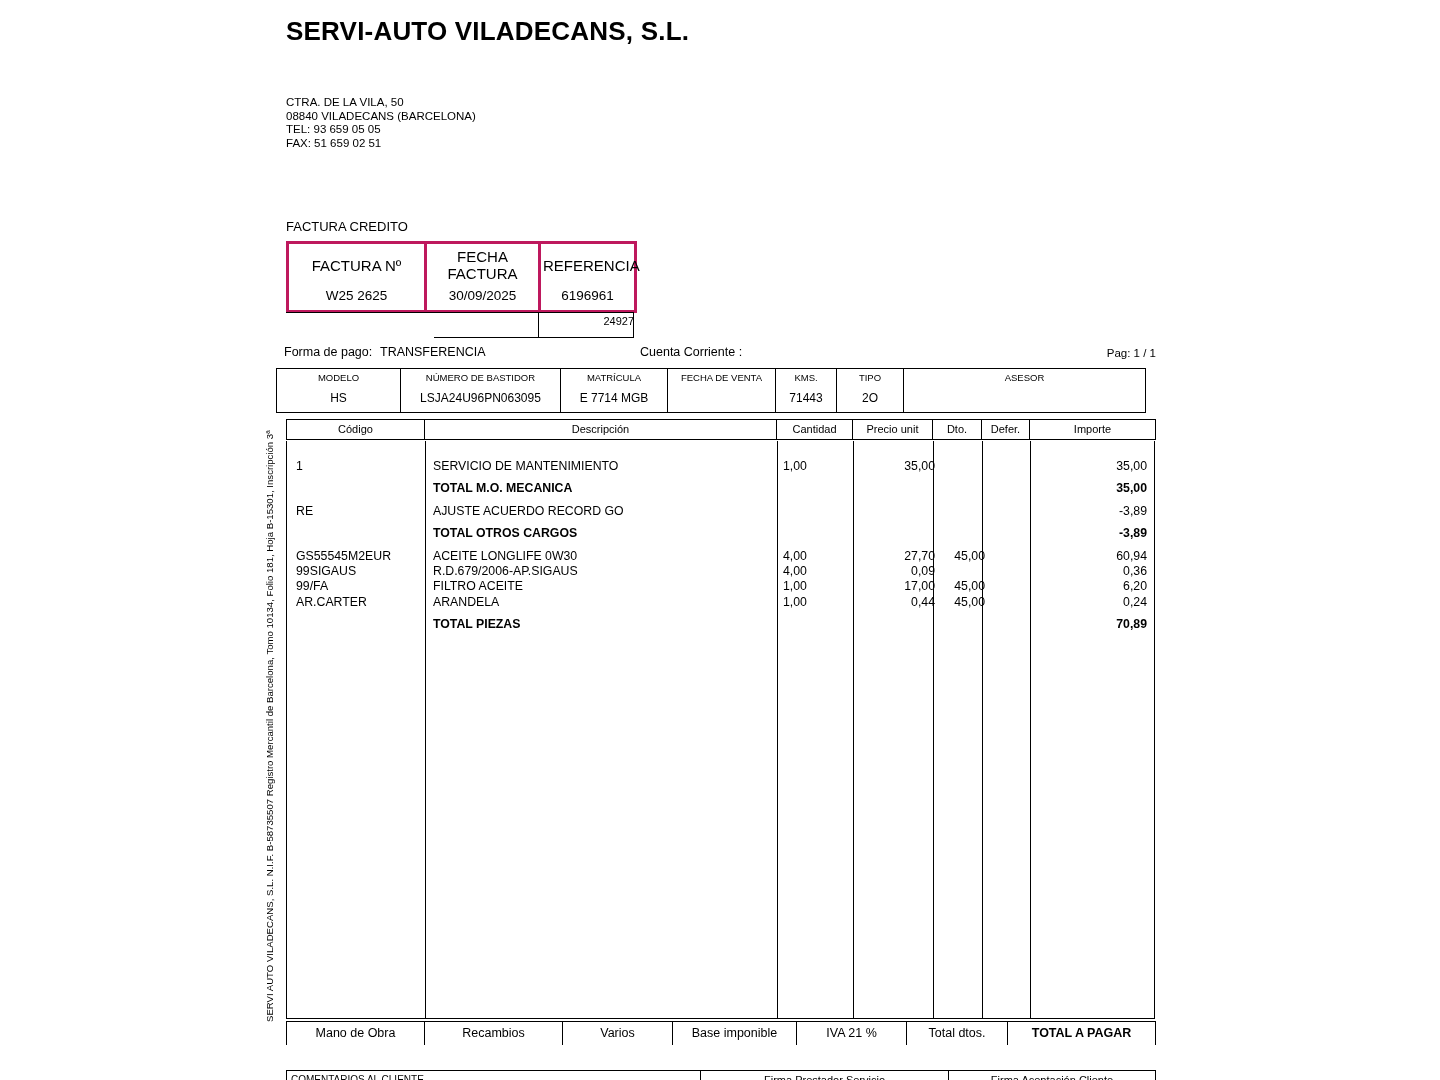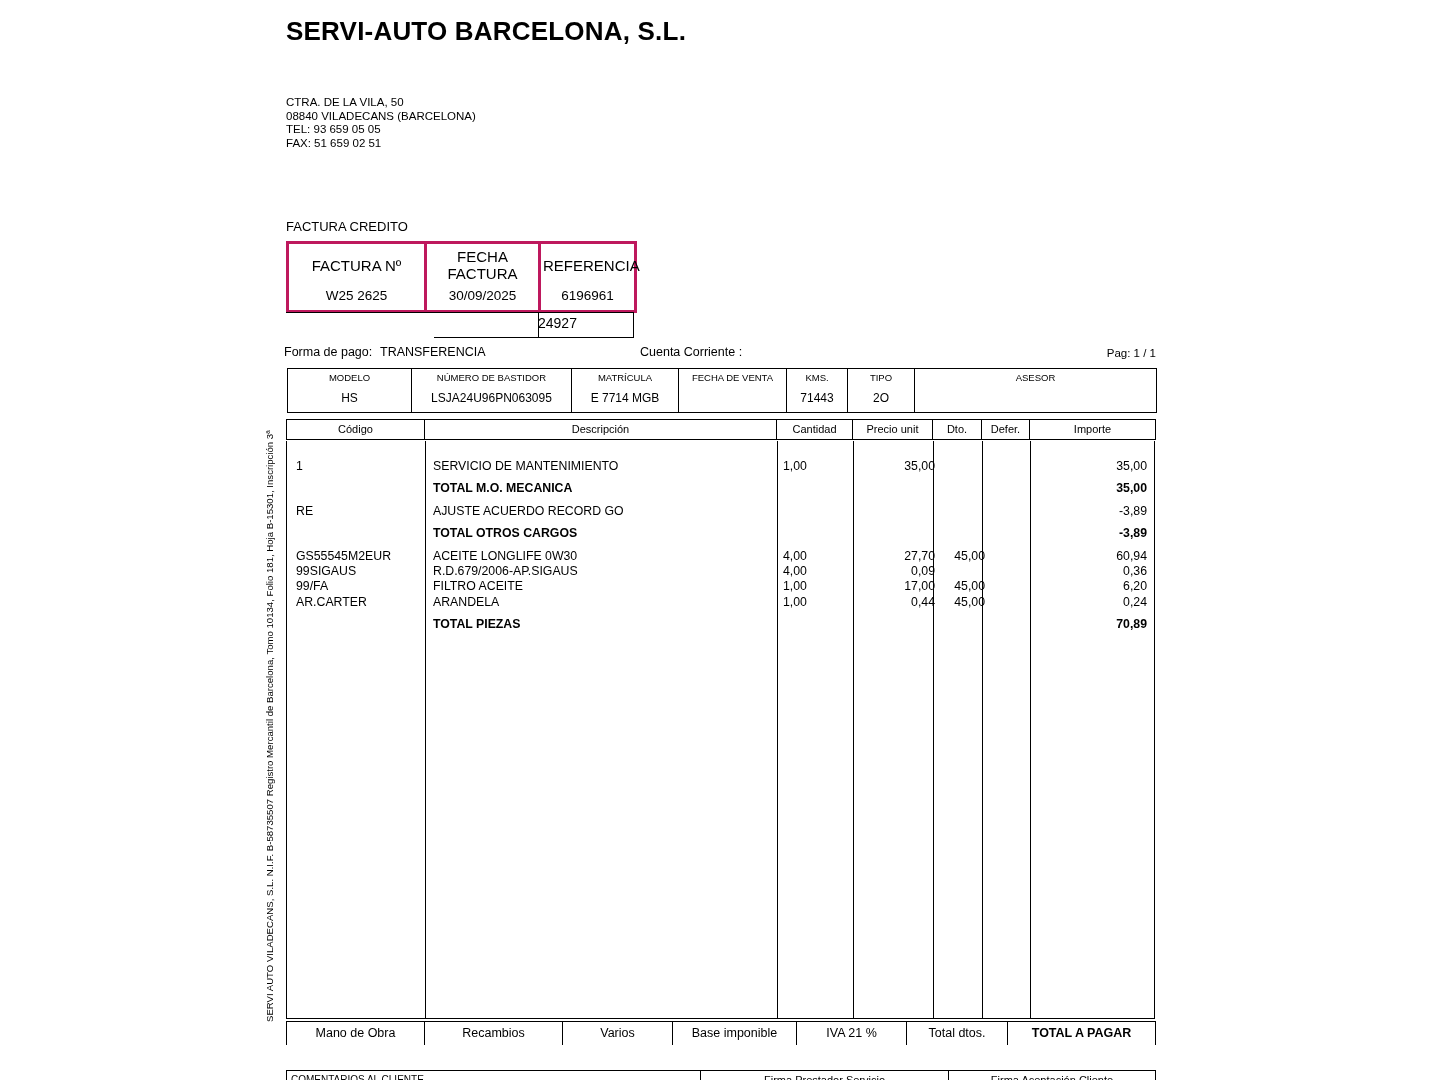--- a/index.html
+++ b/index.html
@@ -91,42 +91,42 @@
   #client-box .cb-vert-right {
     position: absolute;
     left: 347px; top: 0; height: 26px;
     border-left: 1px solid #000;
   }
   #client-code {
     position: absolute;
     left: 252px;
     top: 3px;
     width: 96px;
-    text-align: left;
-    font-size: 14px;
+    text-align: right;
+    font-size: 11px;
   }
 
   
   #payment-row {
     position: absolute;
     left: 284px;
     top: 345px;
     width: 872px;
     height: 16px;
     font-size: 12.5px;
   }
   #payment-row .pr-label { position: absolute; left: 0; top: 0; white-space: nowrap; }
   #payment-row .pr-value { position: absolute; left: 96px; top: 0; white-space: nowrap; }
   #payment-row .pr-account { position: absolute; left: 356px; top: 0; white-space: nowrap; }
   #payment-row .pr-page { position: absolute; right: 0; top: 2px; font-size: 11.5px; white-space: nowrap; text-align: right; }
 
   
   #vehicle-table {
     position: absolute;
-    left: 287px;
+    left: 276px;
     top: 368px;
     width: 869px;
     border-collapse: collapse;
     table-layout: fixed;
   }
   #vehicle-table th {
     border: 1px solid #000;
     border-bottom: none;
     font-size: 9.5px;
     font-weight: normal;
@@ -254,21 +254,21 @@
     top: 1022px;
     transform-origin: 0 0;
     transform: rotate(-90deg);
     font-size: 9.6px;
     white-space: nowrap;
   }
 </style>
 </head>
 <body>
 
-<div id="company-title">SERVI-AUTO BARCELONA, S.L.</div>
+<div id="company-title">SERVI-AUTO VILADECANS, S.L.</div>
 
 <div id="company-address">
   <div>CTRA. DE LA VILA, 50</div>
   <div>08840 VILADECANS (BARCELONA)</div>
   <div>TEL:  93 659 05 05</div>
   <div>FAX: 51 659 02 51</div>
 </div>
 
 <div id="invoice-type">FACTURA CREDITO</div>
 

